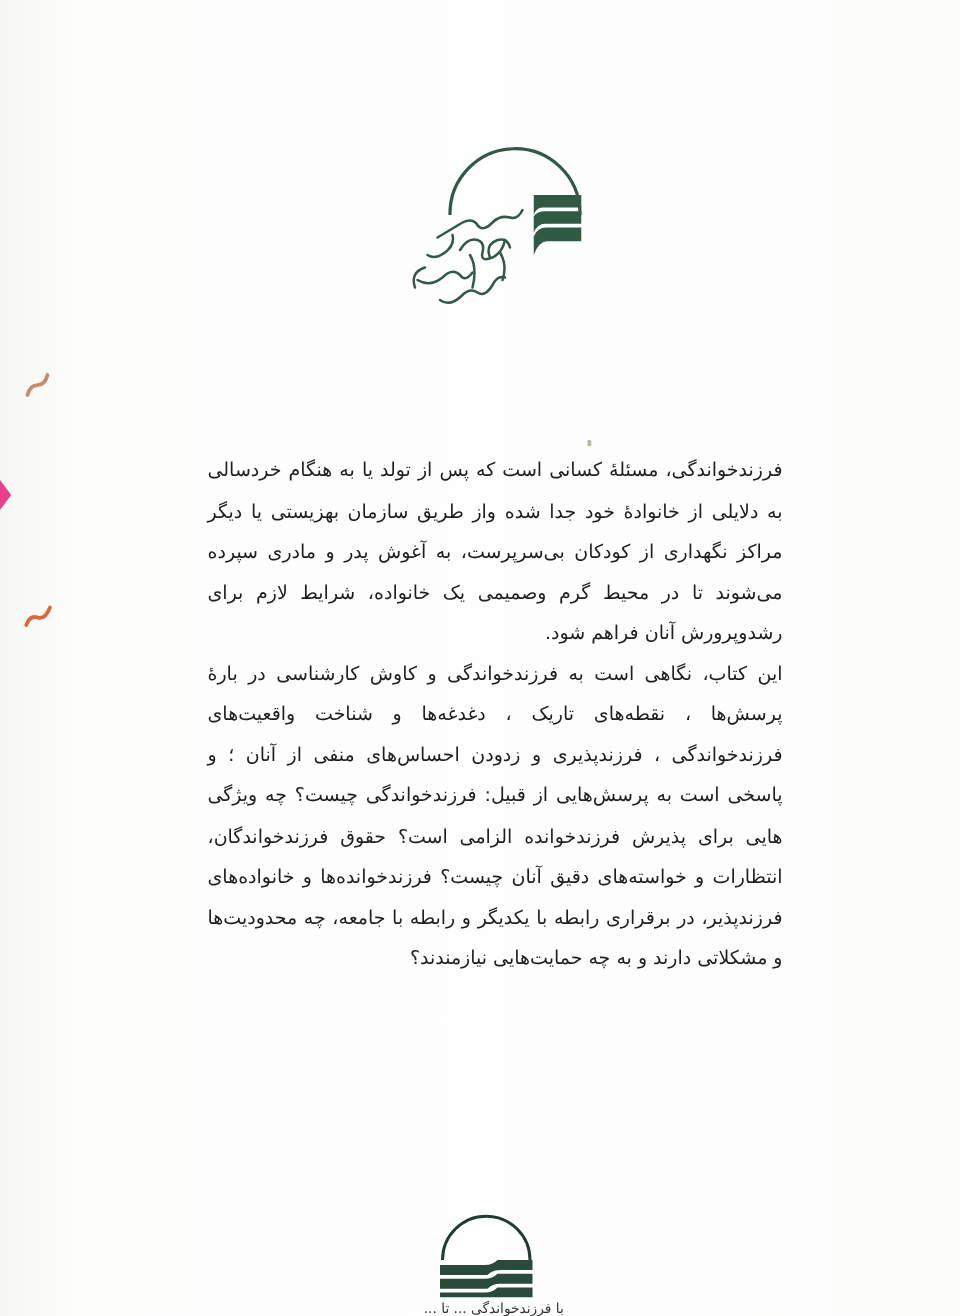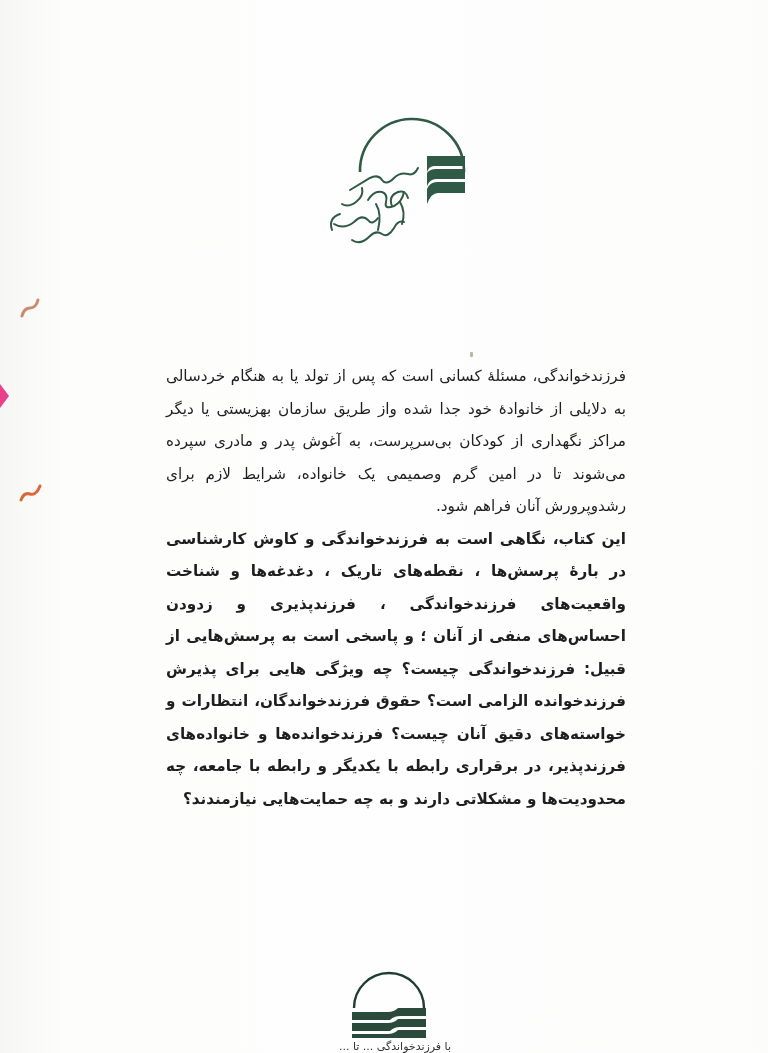--- a/index.html
+++ b/index.html
@@ -56,21 +56,20 @@
       color: #1e1e1e;
       font-size: 15.2px;
       line-height: 32.5px;
     }
     .blurb p {
       margin: 0;
       text-align-last: right;
     }
     .blurb p + p {
       margin-top: 0;
-      font-weight: bold;
     }
     .tiny-mark {
       position: absolute;
       left: 470px;
       top: 352px;
       width: 3px;
       height: 5px;
       background: #9a9a7a;
       border-radius: 1px;
       opacity: 0.7;
@@ -114,21 +113,21 @@
     <path d="M 4 22 q 2 -8 8 -8 q 6 0 8 -8" fill="none" stroke="#c98b6b" stroke-width="3" stroke-linecap="round"></path>
   </svg>
   <svg class="edge-mark" style="left:0px; top:384px; width:14px; height:24px;" viewBox="0 0 14 24">
     <path d="M 0 0 L 9 12 L 0 24 Z" fill="#e8408a"></path>
   </svg>
   <svg class="edge-mark" style="left:18px; top:480px; width:28px; height:24px;" viewBox="0 0 28 24">
     <path d="M 3 20 q 3 -8 9 -6 q 6 2 10 -8" fill="none" stroke="#d9683a" stroke-width="3" stroke-linecap="round"></path>
   </svg>
 
   <div class="blurb">
-    <p>فرزندخواندگی، مسئلهٔ کسانی است که پس از تولد یا به هنگام خردسالی به دلایلی از خانوادهٔ خود جدا شده واز طریق سازمان بهزیستی یا دیگر مراکز نگهداری از کودکان بی‌سرپرست، به آغوش پدر و مادری سپرده می‌شوند تا در امین گرم وصمیمی یک خانواده، شرایط لازم برای رشدوپرورش آنان فراهم شود.</p>
+    <p>فرزندخواندگی، مسئلهٔ کسانی است که پس از تولد یا به هنگام خردسالی به دلایلی از خانوادهٔ خود جدا شده واز طریق سازمان بهزیستی یا دیگر مراکز نگهداری از کودکان بی‌سرپرست، به آغوش پدر و مادری سپرده می‌شوند تا در محیط گرم وصمیمی یک خانواده، شرایط لازم برای رشدوپرورش آنان فراهم شود.</p>
     <p>این کتاب، نگاهی است به فرزندخواندگی و کاوش کارشناسی در بارهٔ پرسش‌ها ، نقطه‌های تاریک ، دغدغه‌ها و شناخت واقعیت‌های فرزندخواندگی ، فرزندپذیری و زدودن احساس‌های منفی از آنان ؛ و پاسخی است به پرسش‌هایی از قبیل: فرزندخواندگی چیست؟ چه ویژگی هایی برای پذیرش فرزندخوانده الزامی است؟ حقوق فرزندخواندگان، انتظارات و خواسته‌های دقیق آنان چیست؟ فرزندخوانده‌ها و خانواده‌های فرزندپذیر، در برقراری رابطه با یکدیگر و رابطه با جامعه، چه محدودیت‌ها و مشکلاتی دارند و به چه حمایت‌هایی نیازمندند؟</p>
   </div>
 
   <svg class="bottom-logo" viewBox="0 0 82 70">
     <path d="M 6 40 A 35 35 0 0 1 76 40" fill="none" stroke="#1f3d30" stroke-width="2.4"></path>
     <g fill="#2a4a3c">
       <path d="M 4 44 L 40 44 Q 46 44 50 40 L 78 40 L 78 48 L 52 48 Q 46 48 42 52 L 4 52 Z"></path>
       <path d="M 4 55 L 40 55 Q 46 55 50 51 L 78 51 L 78 59 L 52 59 Q 46 59 42 63 L 4 63 Z"></path>
       <path d="M 4 66 L 40 66 Q 46 66 50 62 L 78 62 L 78 70 L 4 70 Z"></path>
     </g>

